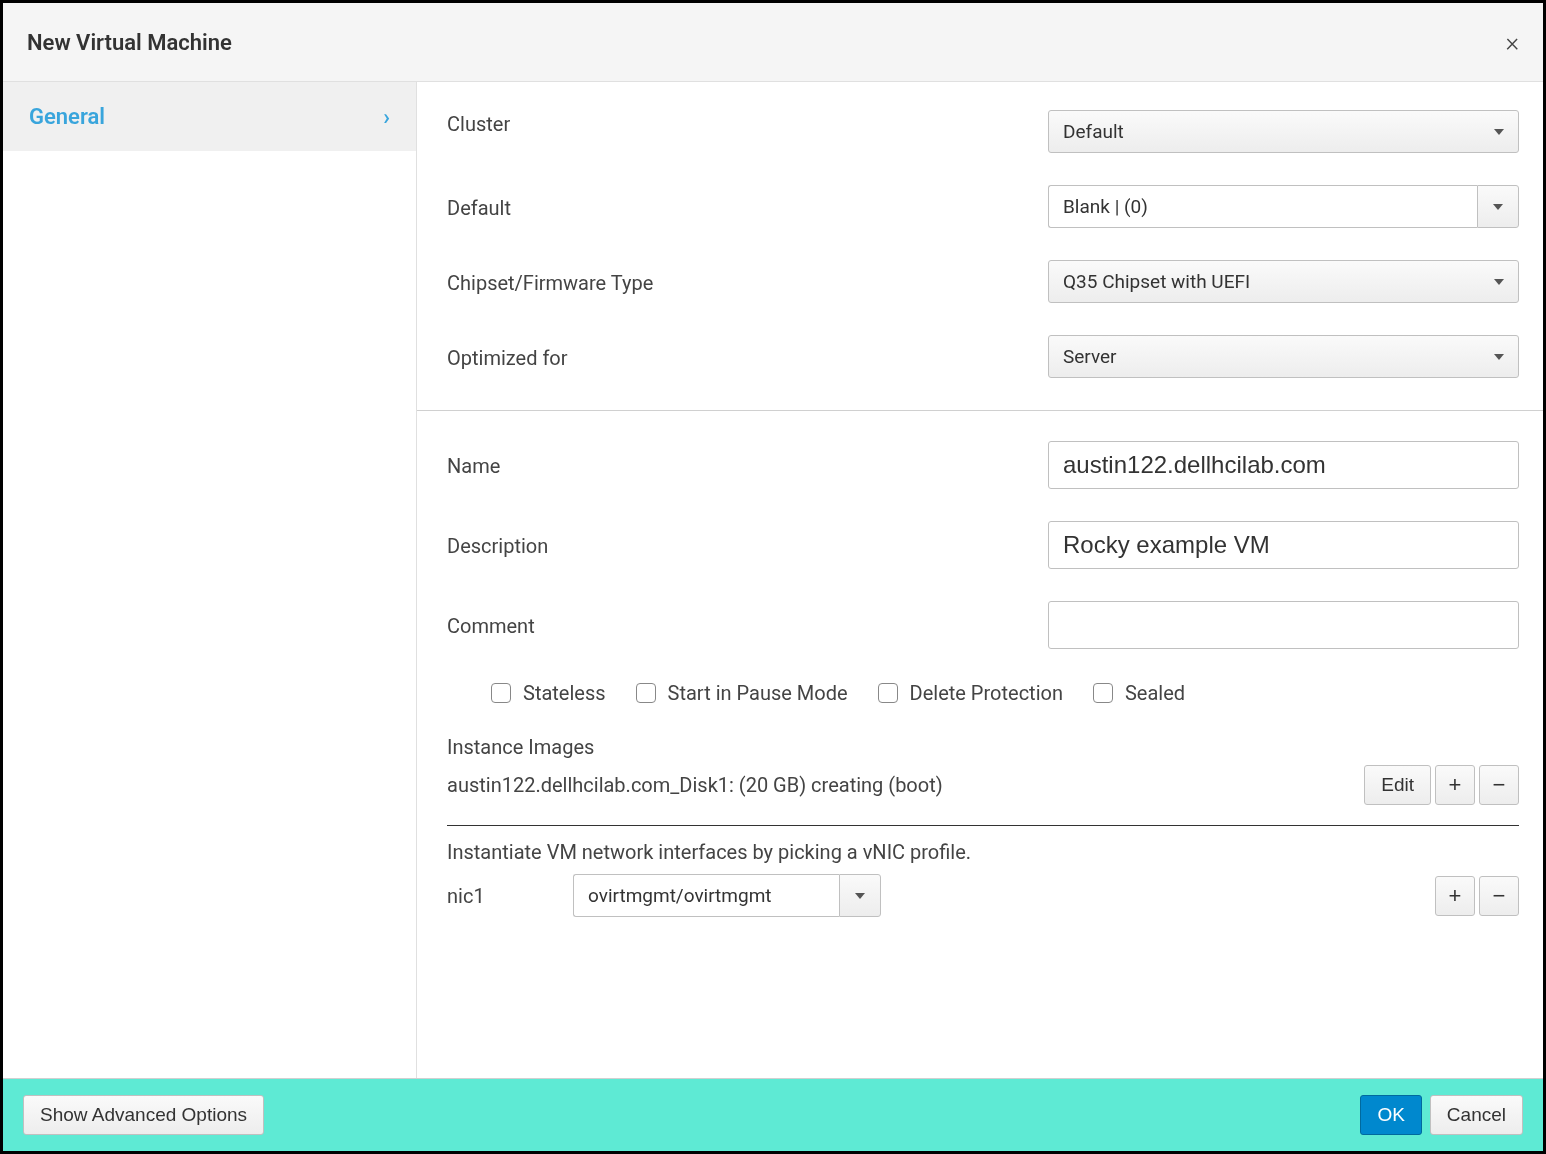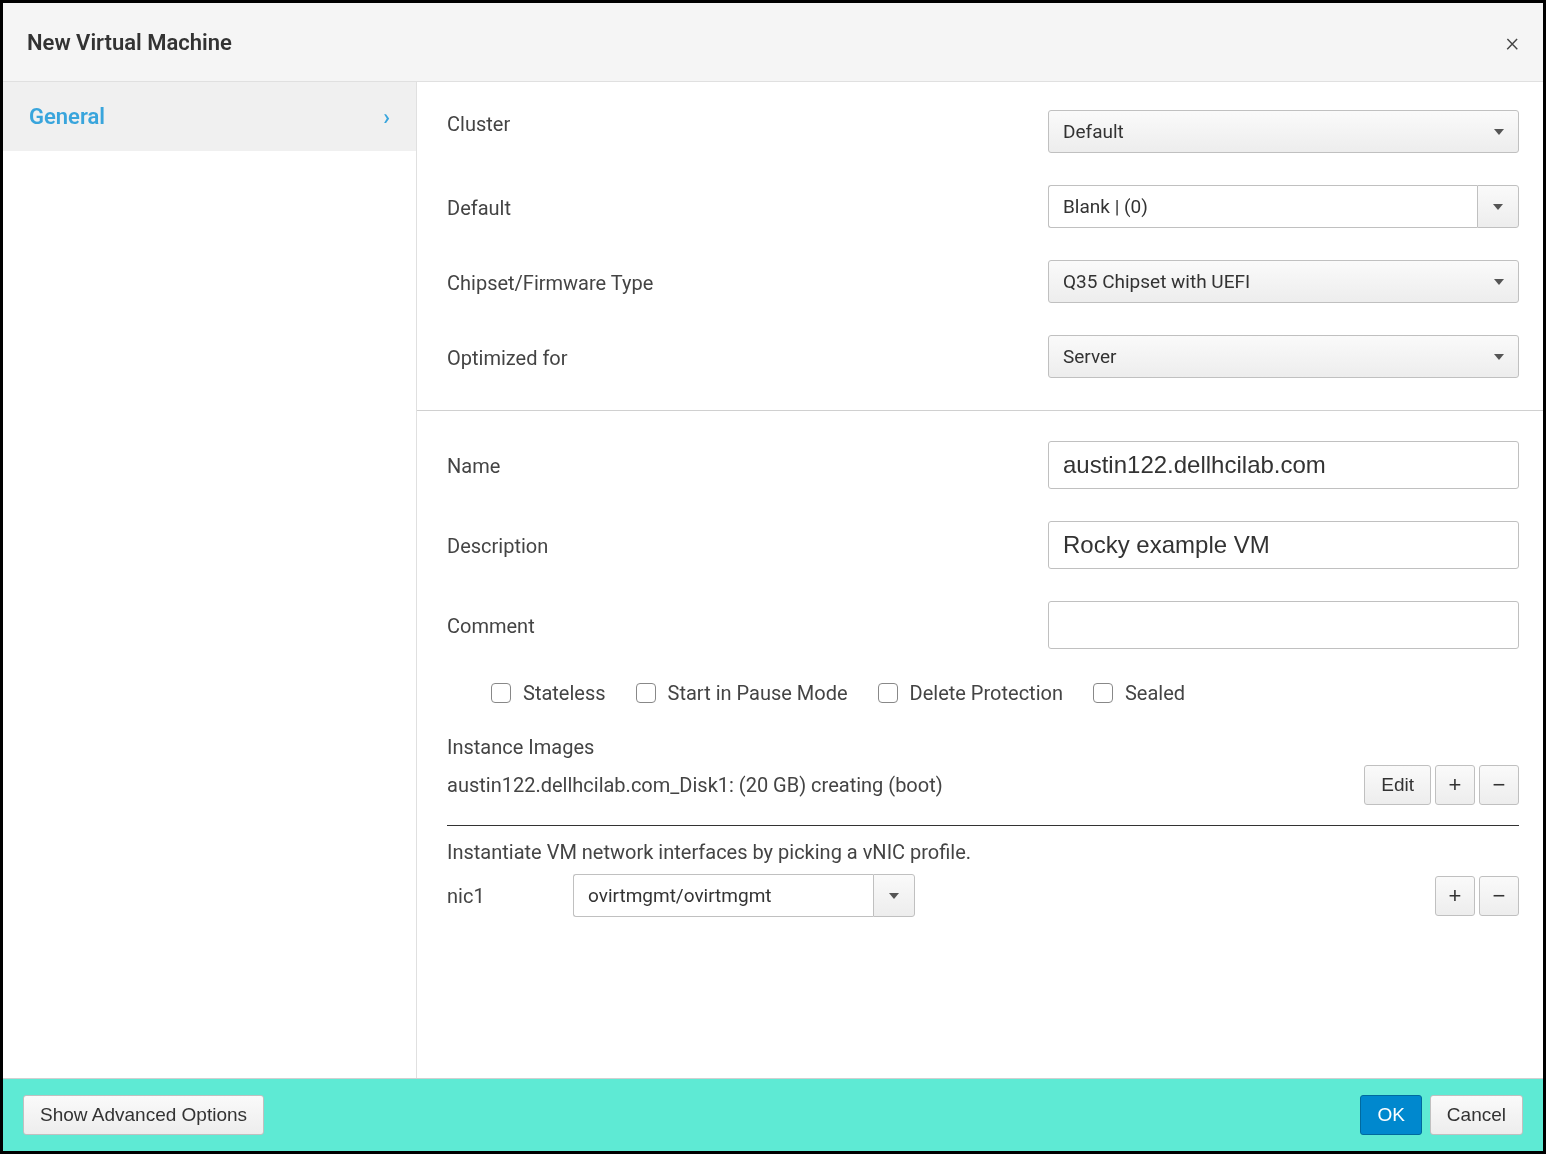--- a/index.html
+++ b/index.html
@@ -232,21 +232,21 @@
       align-items: center;
       gap: 16px;
       margin-top: 10px;
     }
     .nic-label {
       font-size: 20px;
       color: #444;
       width: 110px;
     }
     .nic-select-wrap {
-      width: 342px;
+      width: 308px;
     }
     .nic-spacer {
       flex: 1;
     }
     .footer {
       border-top: 1px solid #d0d0d0;
       padding: 16px 20px;
       display: flex;
       justify-content: space-between;
       align-items: center;

